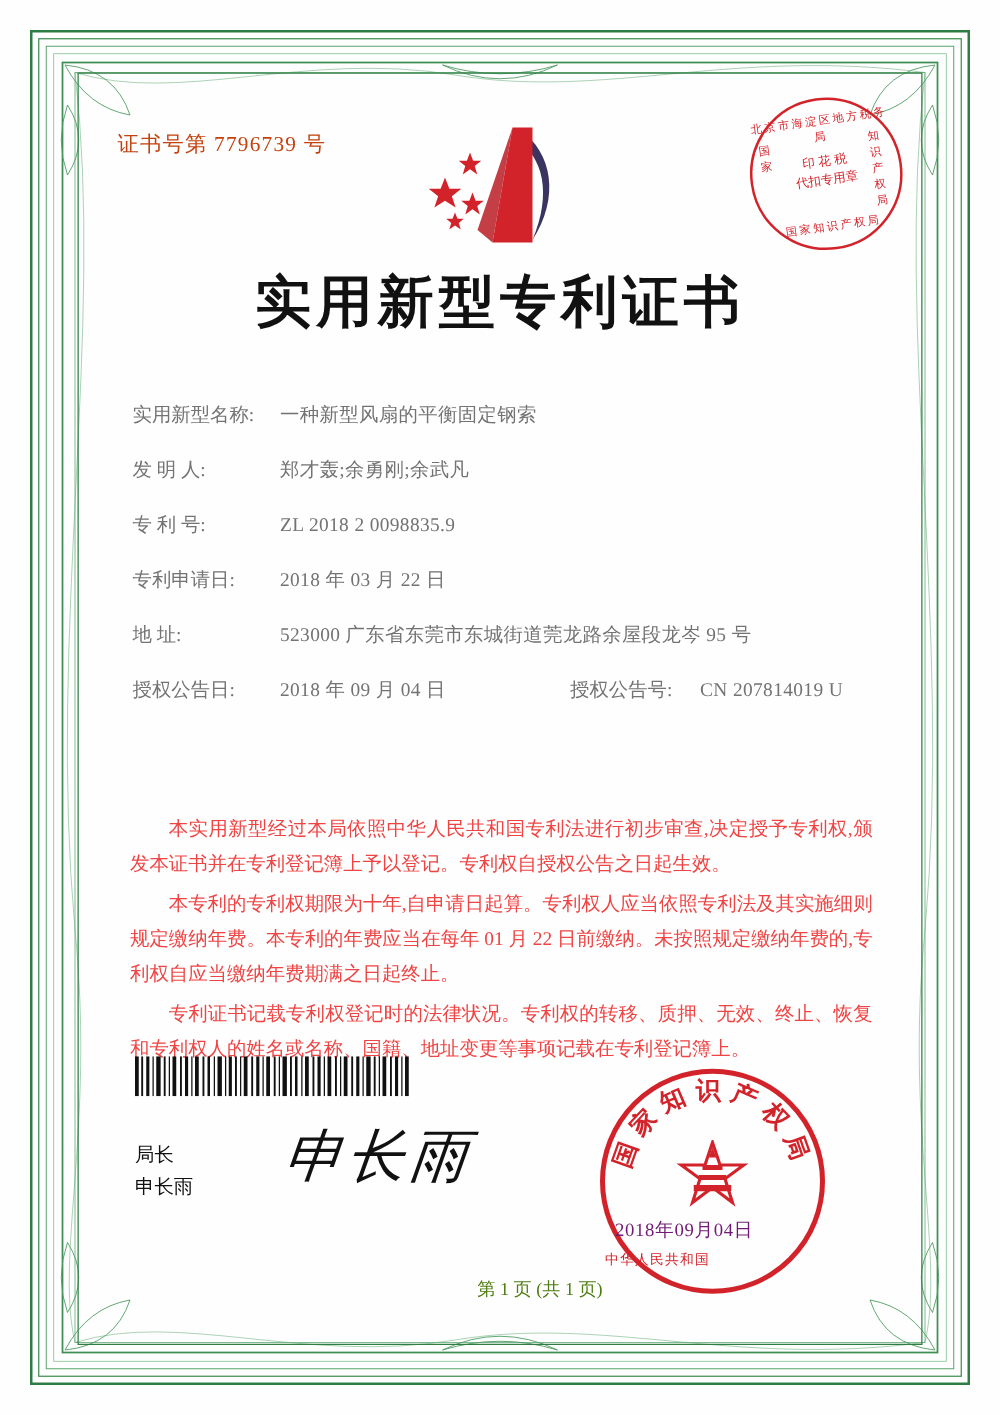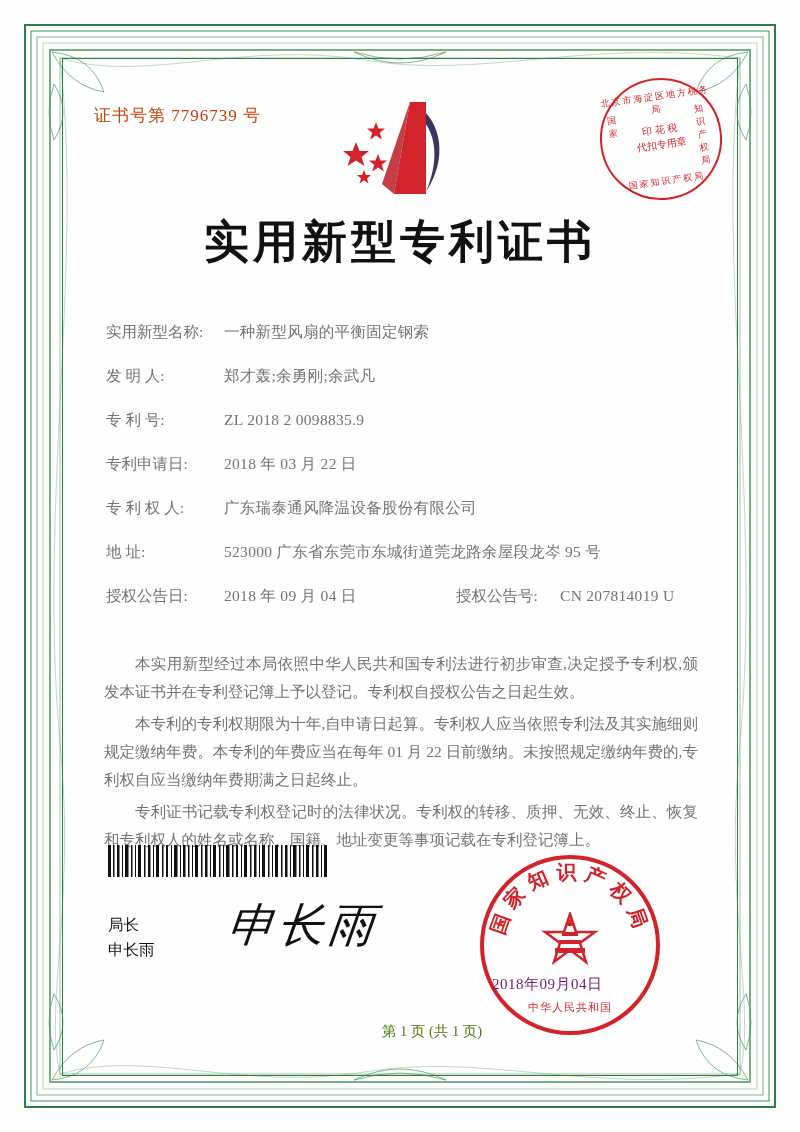--- a/index.html
+++ b/index.html
@@ -126,21 +126,21 @@
     flex: none;
   }
 
   
   .paras {
     position: absolute;
     left: 104px; top: 650px;
     width: 594px;
     font-size: 15.5px;
     line-height: 28px;
-    color: #737373;
+    color: #ef4444;
     font-family: "Liberation Serif", serif;
     text-align: justify;
   }
   .paras p {
     margin: 0 0 4px 0;
     text-indent: 2em;
   }
 
   
   .barcode {
@@ -186,21 +186,21 @@
   }
   .seal .arc-text {
     position: absolute;
     left: 0; top: 0;
     width: 172px; height: 172px;
   }
   .seal .bottom-text {
     position: absolute;
     left: 0; bottom: 16px;
     width: 172px;
-    text-align: center;
+    text-align: left;
     font-size: 11px;
     letter-spacing: 1px;
   }
   .seal-date {
     position: absolute;
     left: 492px; top: 975px;
     font-size: 15px;
     color: #701a75;
     font-family: "Liberation Serif", serif;
     letter-spacing: 0.5px;
@@ -286,24 +286,20 @@
       <div class="field-label">发 明 人:</div>
       <div class="field-value">郑才轰;余勇刚;余武凡</div>
     </div>
     <div class="field-row">
       <div class="field-label">专 利 号:</div>
       <div class="field-value">ZL 2018 2 0098835.9</div>
     </div>
     <div class="field-row">
       <div class="field-label">专利申请日:</div>
       <div class="field-value">2018 年 03 月 22 日</div>
-    </div>
-    <div class="field-row">
-      <div class="field-label">专 利 权 人:</div>
-      <div class="field-value">广东瑞泰通风降温设备股份有限公司</div>
     </div>
     <div class="field-row">
       <div class="field-label">地        址:</div>
       <div class="field-value">523000 广东省东莞市东城街道莞龙路余屋段龙岑 95 号</div>
     </div>
     <div class="field-row dual">
       <div class="field-label">授权公告日:</div>
       <div class="field-value">2018 年 09 月 04 日</div>
       <div class="field-label2">授权公告号:</div>
       <div class="field-value">CN 207814019 U</div>

